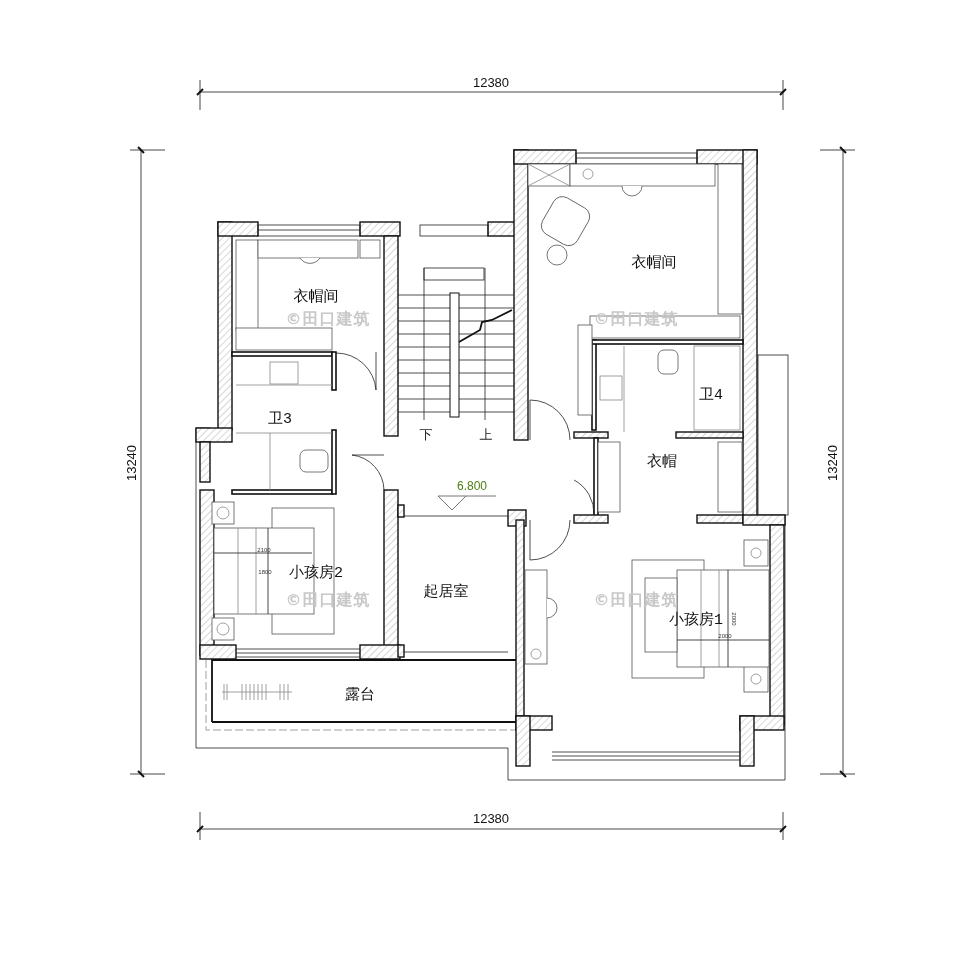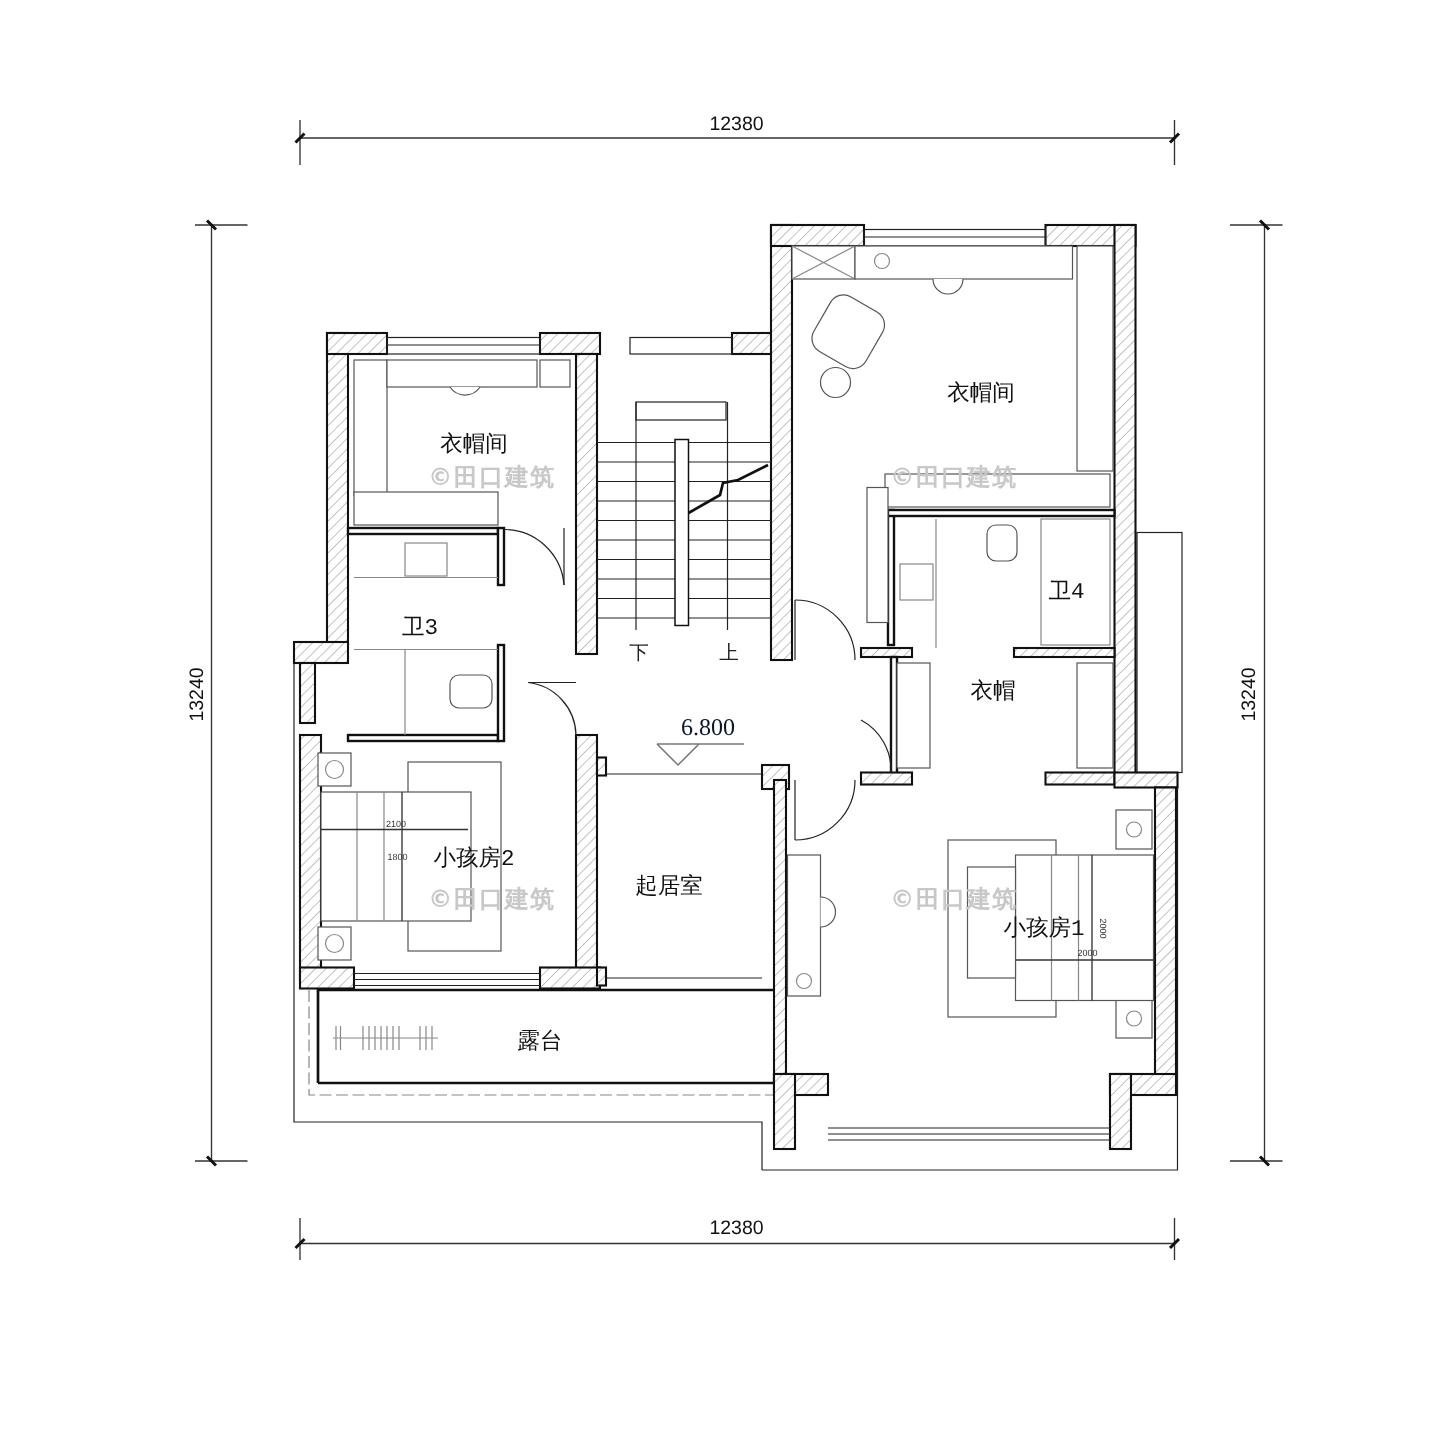--- a/index.html
+++ b/index.html
@@ -13,21 +13,21 @@
   .grey { fill: none; stroke: #888; stroke-width: 0.8; }
   .furn { fill: #ffffff; stroke: #555; stroke-width: 0.8; }
   .dim { fill: none; stroke: #333; stroke-width: 0.9; }
   .lbl { position: absolute; color: #111; font-size: 15px; white-space: nowrap;
          font-family: Liberation Mono, monospace; transform: translate(-50%, -50%); }
   .dimtxt { position: absolute; color: #111; font-size: 13px; white-space: nowrap;
             font-family: "Liberation Sans", sans-serif; transform: translate(-50%, -50%); }
   .vert { transform: translate(-50%, -50%) rotate(-90deg); }
   .small { position: absolute; color: #333; font-size: 6px; white-space: nowrap;
            font-family: "Liberation Sans", sans-serif; transform: translate(-50%, -50%); }
-  .lvl { position: absolute; color: #0f172a; font-size: 16px; font-family: Liberation Serif, serif;
+  .lvl { position: absolute; color: #4d7c0f; font-size: 12px; font-family: Liberation Sans, sans-serif;
          transform: translate(-50%, -50%); }
   .wm { position: absolute; color: #c8c8c8; font-size: 16px; font-weight: bold; white-space: nowrap;
         font-family: "DejaVu Sans", sans-serif; transform: translate(-50%, -50%); letter-spacing: 1px; }
   .stairtxt { position: absolute; color: #222; font-size: 13px; transform: translate(-50%, -50%);
               font-family: "DejaVu Sans", sans-serif; }
 </style>
 </head>
 <body>
 
 <svg id="plan" viewBox="0 0 960 960" xmlns="http://www.w3.org/2000/svg">

